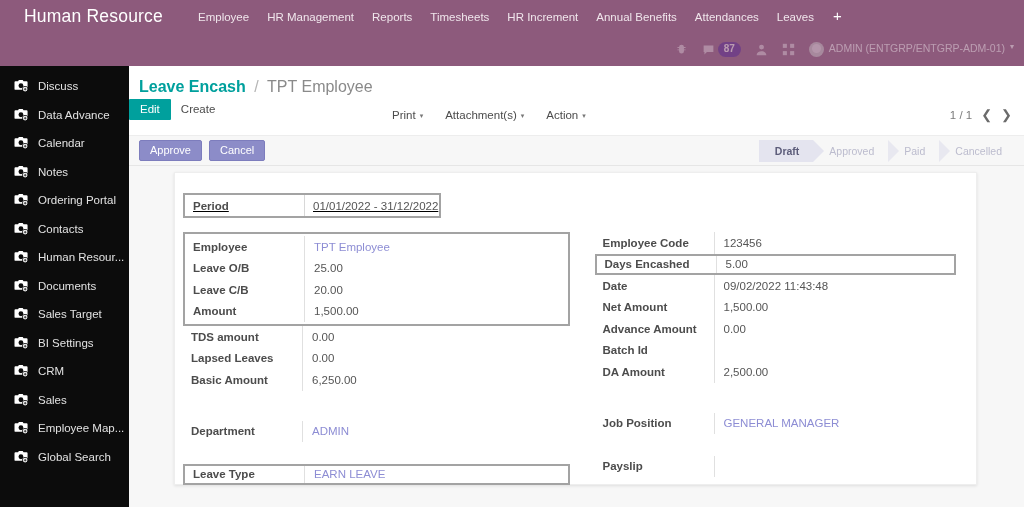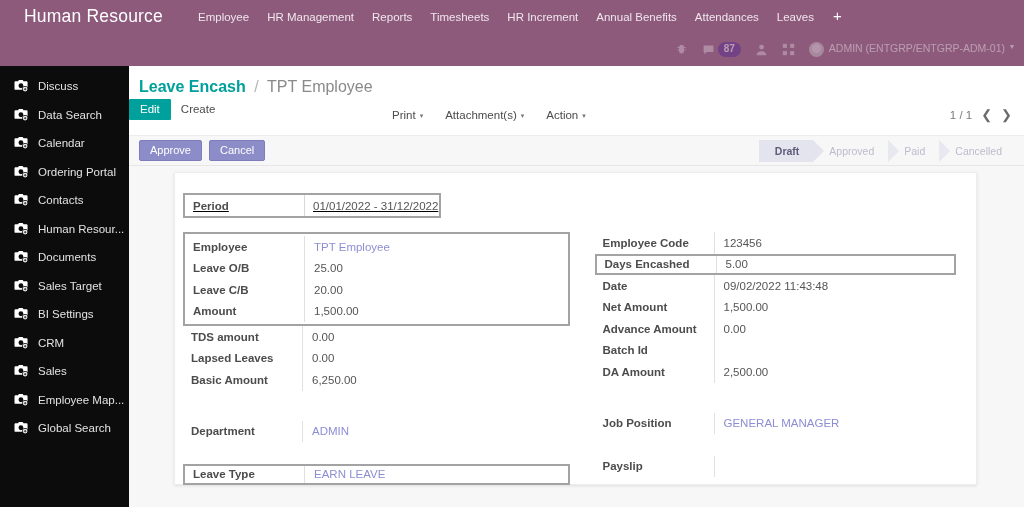--- a/index.html
+++ b/index.html
@@ -377,36 +377,48 @@
     <div class="side-item">
       <span class="side-ico">
         <svg viewBox="0 0 16 15">
             <path fill="#ffffff" d="M5.2 1.2h4.1l.9 1.2h3.3c.6 0 1 .45 1 1v7.2c0 .55-.4 1-1 1H1.5c-.6 0-1-.45-1-1V3.4c0-.55.4-1 1-1h2.8l.9-1.2z"></path>
             <circle cx="7.4" cy="7.2" r="2.6" fill="#0c0c0c"></circle>
             <circle cx="11.9" cy="10.8" r="3.2" fill="#0c0c0c"></circle>
             <circle cx="11.9" cy="10.8" r="2.5" fill="#ffffff"></circle>
             <path fill="#0c0c0c" d="M11.5 9.3h.8v3h-.8zM10.4 10.4h3v.8h-3z"></path>
           </svg>
       </span>
-      <span class="side-label">Data Search</span>
+      <span class="side-label">Data Advance</span>
     </div>
 
     <div class="side-item">
       <span class="side-ico">
         <svg viewBox="0 0 16 15">
             <path fill="#ffffff" d="M5.2 1.2h4.1l.9 1.2h3.3c.6 0 1 .45 1 1v7.2c0 .55-.4 1-1 1H1.5c-.6 0-1-.45-1-1V3.4c0-.55.4-1 1-1h2.8l.9-1.2z"></path>
             <circle cx="7.4" cy="7.2" r="2.6" fill="#0c0c0c"></circle>
             <circle cx="11.9" cy="10.8" r="3.2" fill="#0c0c0c"></circle>
             <circle cx="11.9" cy="10.8" r="2.5" fill="#ffffff"></circle>
             <path fill="#0c0c0c" d="M11.5 9.3h.8v3h-.8zM10.4 10.4h3v.8h-3z"></path>
           </svg>
       </span>
       <span class="side-label">Calendar</span>
     </div>
 
+    <div class="side-item">
+      <span class="side-ico">
+        <svg viewBox="0 0 16 15">
+            <path fill="#ffffff" d="M5.2 1.2h4.1l.9 1.2h3.3c.6 0 1 .45 1 1v7.2c0 .55-.4 1-1 1H1.5c-.6 0-1-.45-1-1V3.4c0-.55.4-1 1-1h2.8l.9-1.2z"></path>
+            <circle cx="7.4" cy="7.2" r="2.6" fill="#0c0c0c"></circle>
+            <circle cx="11.9" cy="10.8" r="3.2" fill="#0c0c0c"></circle>
+            <circle cx="11.9" cy="10.8" r="2.5" fill="#ffffff"></circle>
+            <path fill="#0c0c0c" d="M11.5 9.3h.8v3h-.8zM10.4 10.4h3v.8h-3z"></path>
+          </svg>
+      </span>
+      <span class="side-label">Notes</span>
+    </div>
 
     <div class="side-item">
       <span class="side-ico">
         <svg viewBox="0 0 16 15">
             <path fill="#ffffff" d="M5.2 1.2h4.1l.9 1.2h3.3c.6 0 1 .45 1 1v7.2c0 .55-.4 1-1 1H1.5c-.6 0-1-.45-1-1V3.4c0-.55.4-1 1-1h2.8l.9-1.2z"></path>
             <circle cx="7.4" cy="7.2" r="2.6" fill="#0c0c0c"></circle>
             <circle cx="11.9" cy="10.8" r="3.2" fill="#0c0c0c"></circle>
             <circle cx="11.9" cy="10.8" r="2.5" fill="#ffffff"></circle>
             <path fill="#0c0c0c" d="M11.5 9.3h.8v3h-.8zM10.4 10.4h3v.8h-3z"></path>
           </svg>

